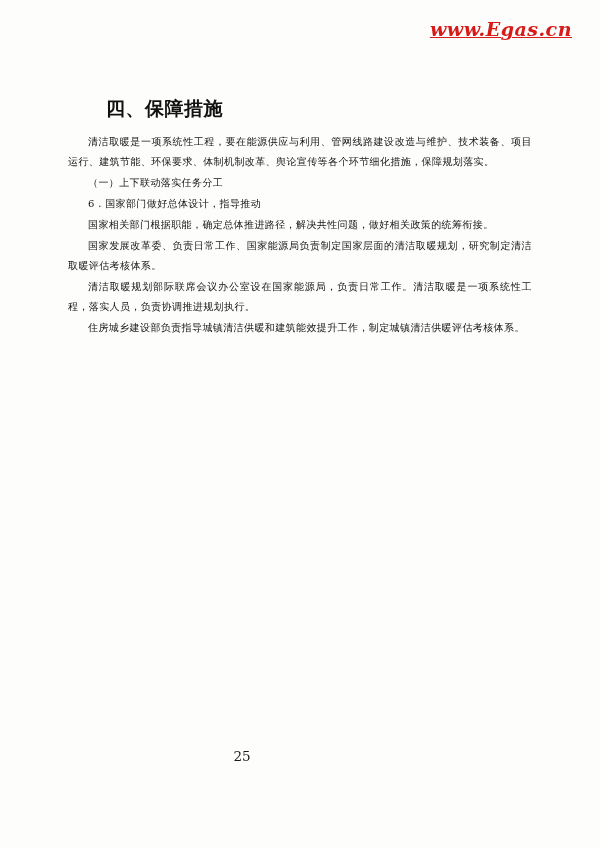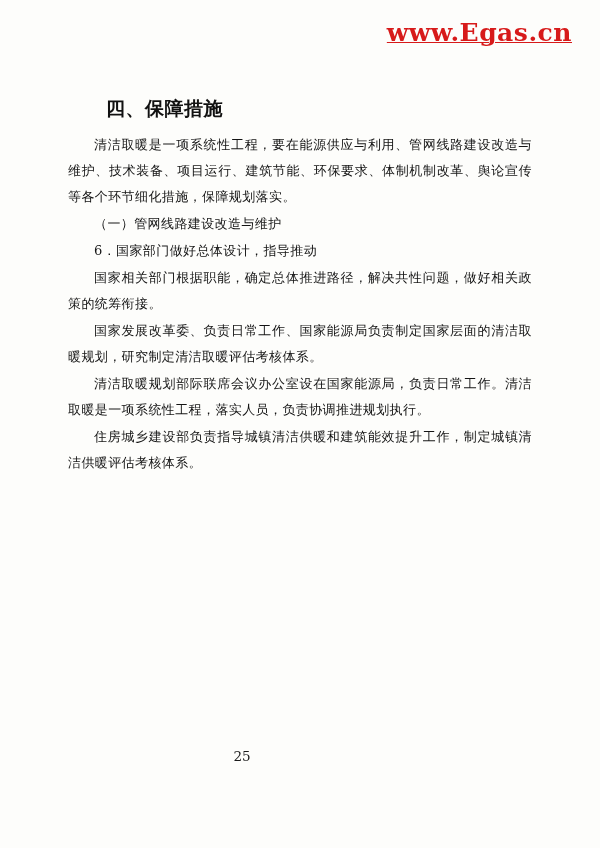--- a/index.html
+++ b/index.html
@@ -19,22 +19,23 @@
     width: 600px;
     height: 848px;
     box-sizing: border-box;
     background: #fdfdfb;
   }
   .watermark {
     position: absolute;
     top: 18px;
     right: 28px;
     font-family: "DejaVu Serif", "Liberation Serif", serif;
+    font-style: italic;
     font-weight: bold;
-    font-size: 25px;
+    font-size: 19px;
     color: #d71a1a;
     letter-spacing: 0.5px;
     text-decoration: underline;
     text-decoration-thickness: 1px;
     white-space: nowrap;
   }
   .content {
     position: absolute;
     top: 90px;
     left: 68px;
@@ -43,21 +44,21 @@
   .heading {
     font-size: 19px;
     font-weight: bold;
     line-height: 1.9;
     margin: 0 0 6px 0;
     letter-spacing: 0.5px;
     text-indent: 2em;
     color: #111;
   }
   p.para {
-    font-size: 13px;
+    font-size: 10px;
     line-height: 2.0;
     margin: 0 0 1px 0;
     text-indent: 2em;
     text-align: justify;
     text-justify: inter-ideograph;
     color: #141414;
     letter-spacing: 0.4px;
   }
   p.para.sub {
     text-indent: 2em;
@@ -77,21 +78,21 @@
 <body>
 
 <div class="page">
 
   <div class="watermark">www.Egas.cn</div>
 
   <div class="content">
     <div class="heading">四、保障措施</div>
 
     <p class="para">清洁取暖是一项系统性工程，要在能源供应与利用、管网线路建设改造与维护、技术装备、项目运行、建筑节能、环保要求、体制机制改革、舆论宣传等各个环节细化措施，保障规划落实。</p>
-    <p class="para sub">（一）管网线路建设改造与维护</p>
+    <p class="para sub">（一）上下联动落实任务分工</p>
     <p class="para sub">6．国家部门做好总体设计，指导推动</p>
     <p class="para">国家相关部门根据职能，确定总体推进路径，解决共性问题，做好相关政策的统筹衔接。</p>
     <p class="para">国家发展改革委、负责日常工作、国家能源局负责制定国家层面的清洁取暖规划，研究制定清洁取暖评估考核体系。</p>
     <p class="para">清洁取暖规划部际联席会议办公室设在国家能源局，负责日常工作。清洁取暖是一项系统性工程，落实人员，负责协调推进规划执行。</p>
     <p class="para">住房城乡建设部负责指导城镇清洁供暖和建筑能效提升工作，制定城镇清洁供暖评估考核体系。</p>
   </div>
 
   <div class="pagenum">25</div>
 </div>
 

